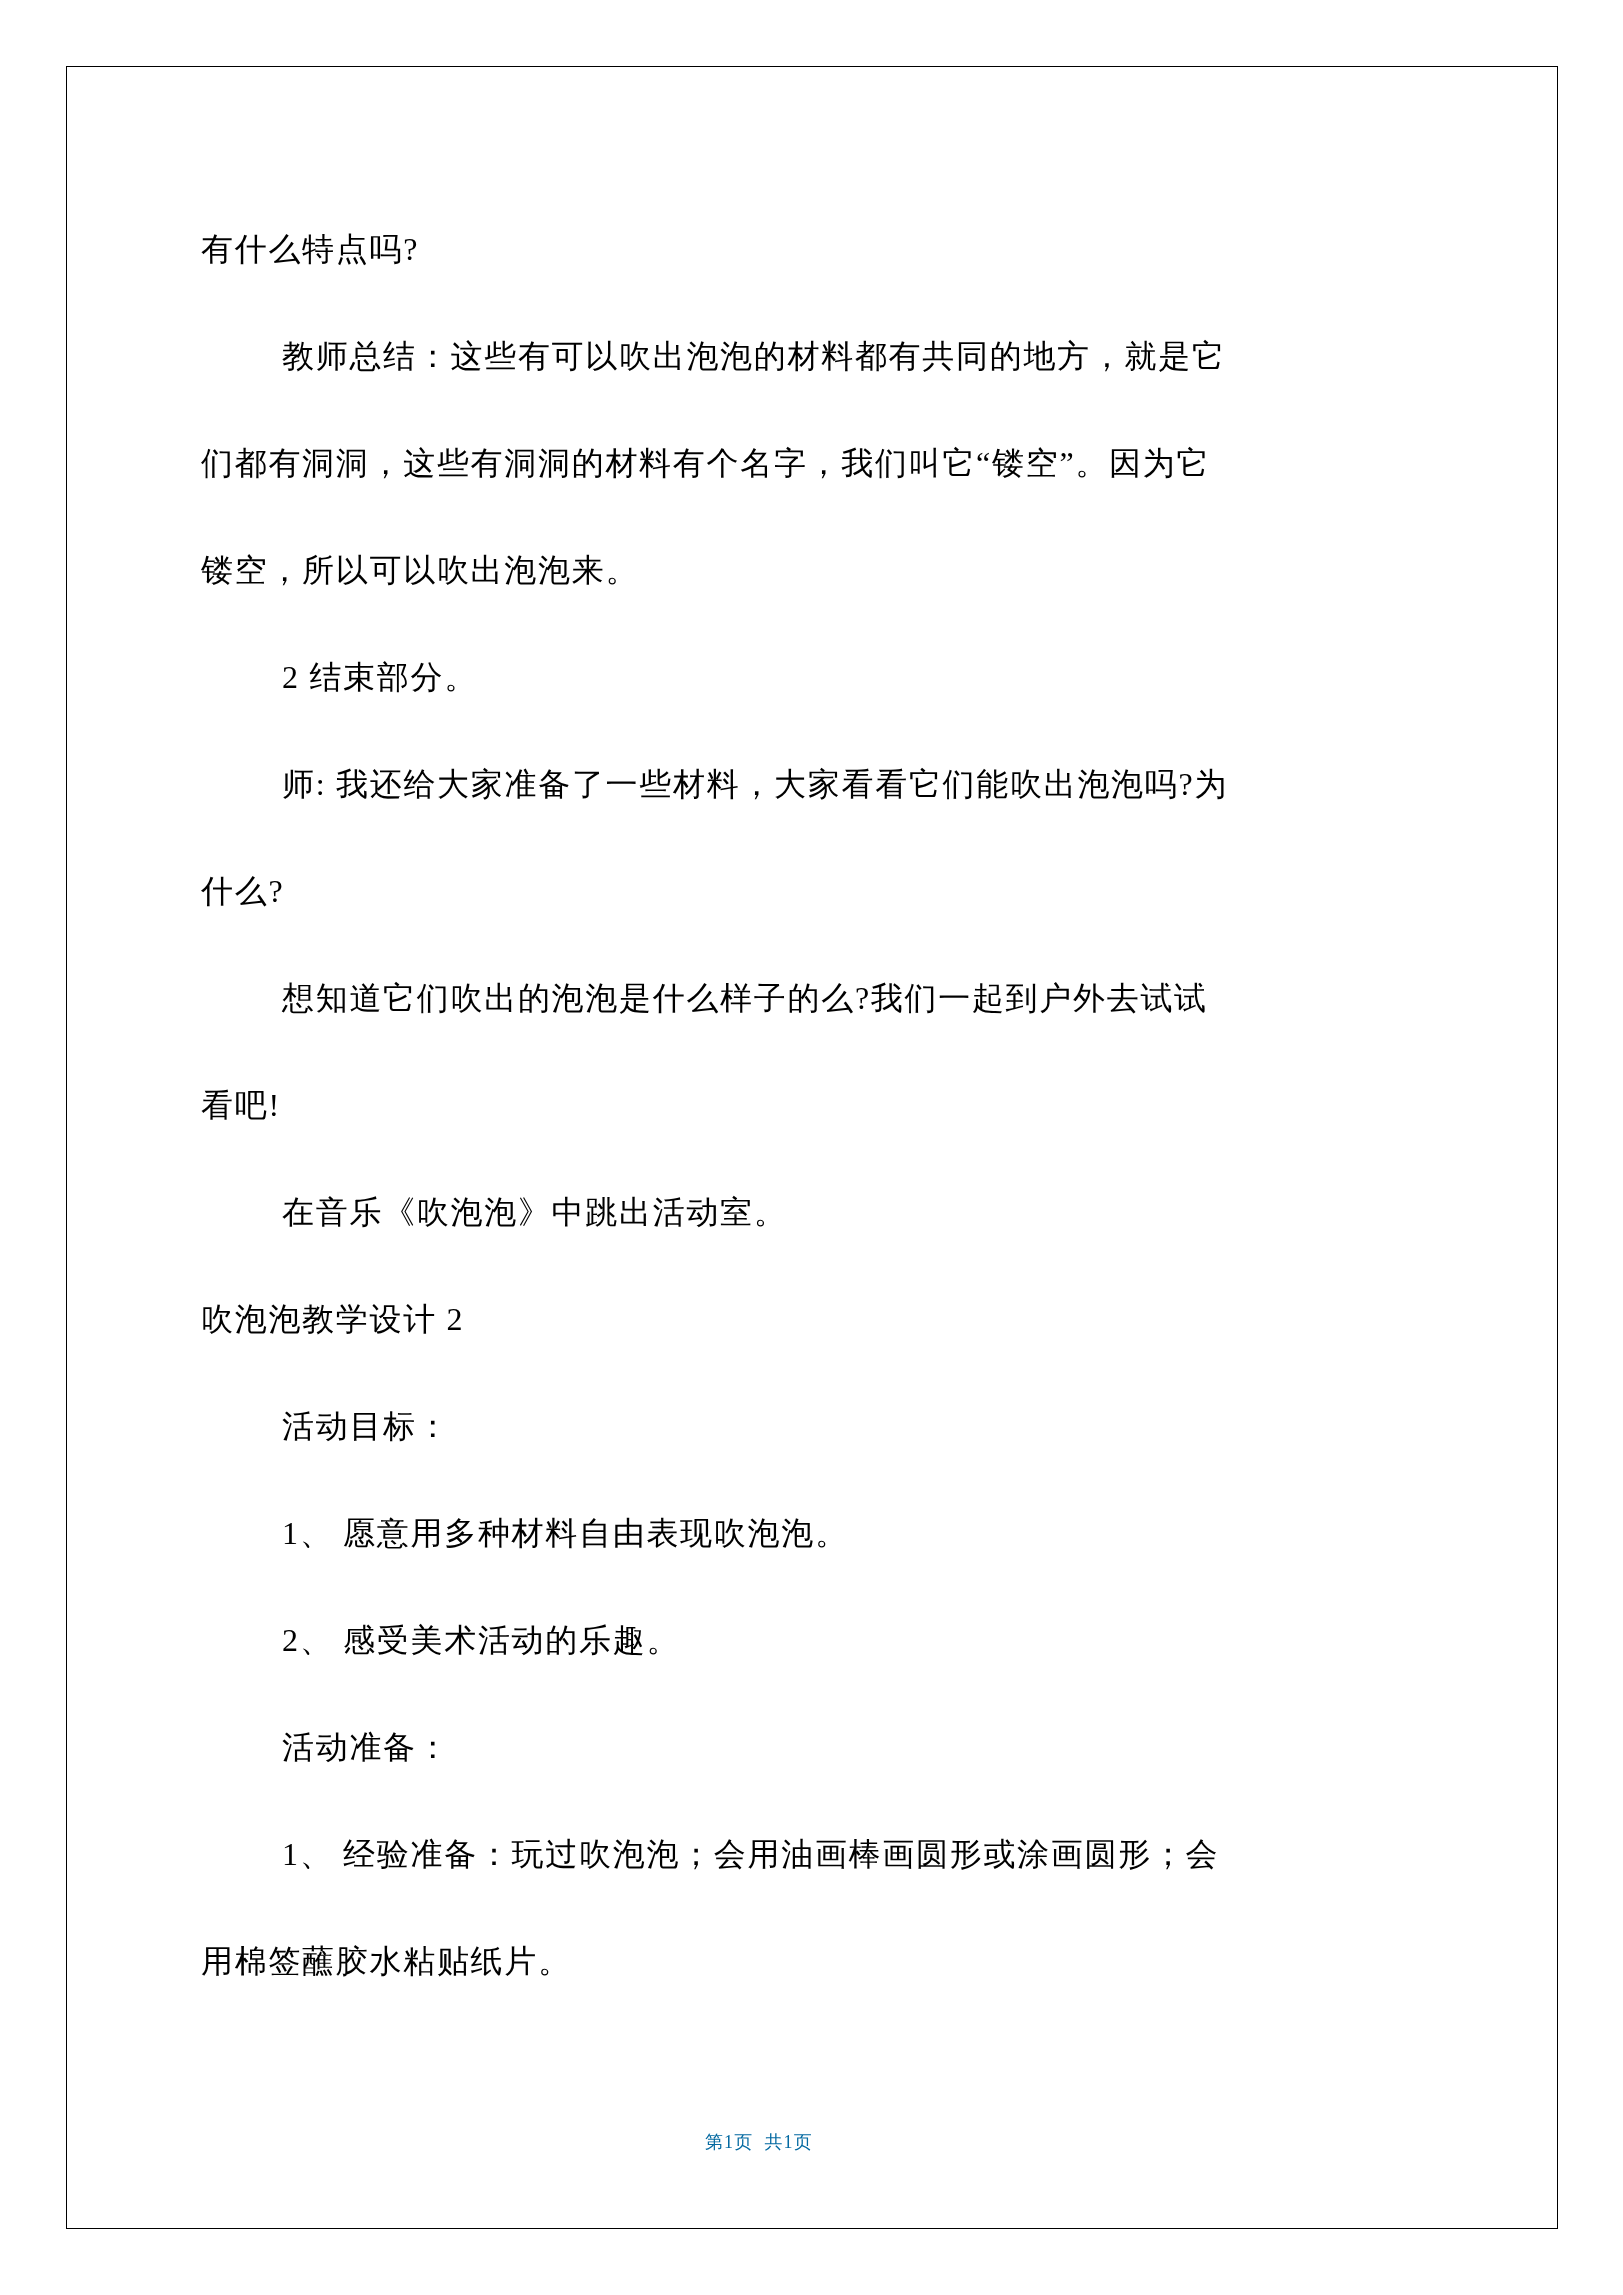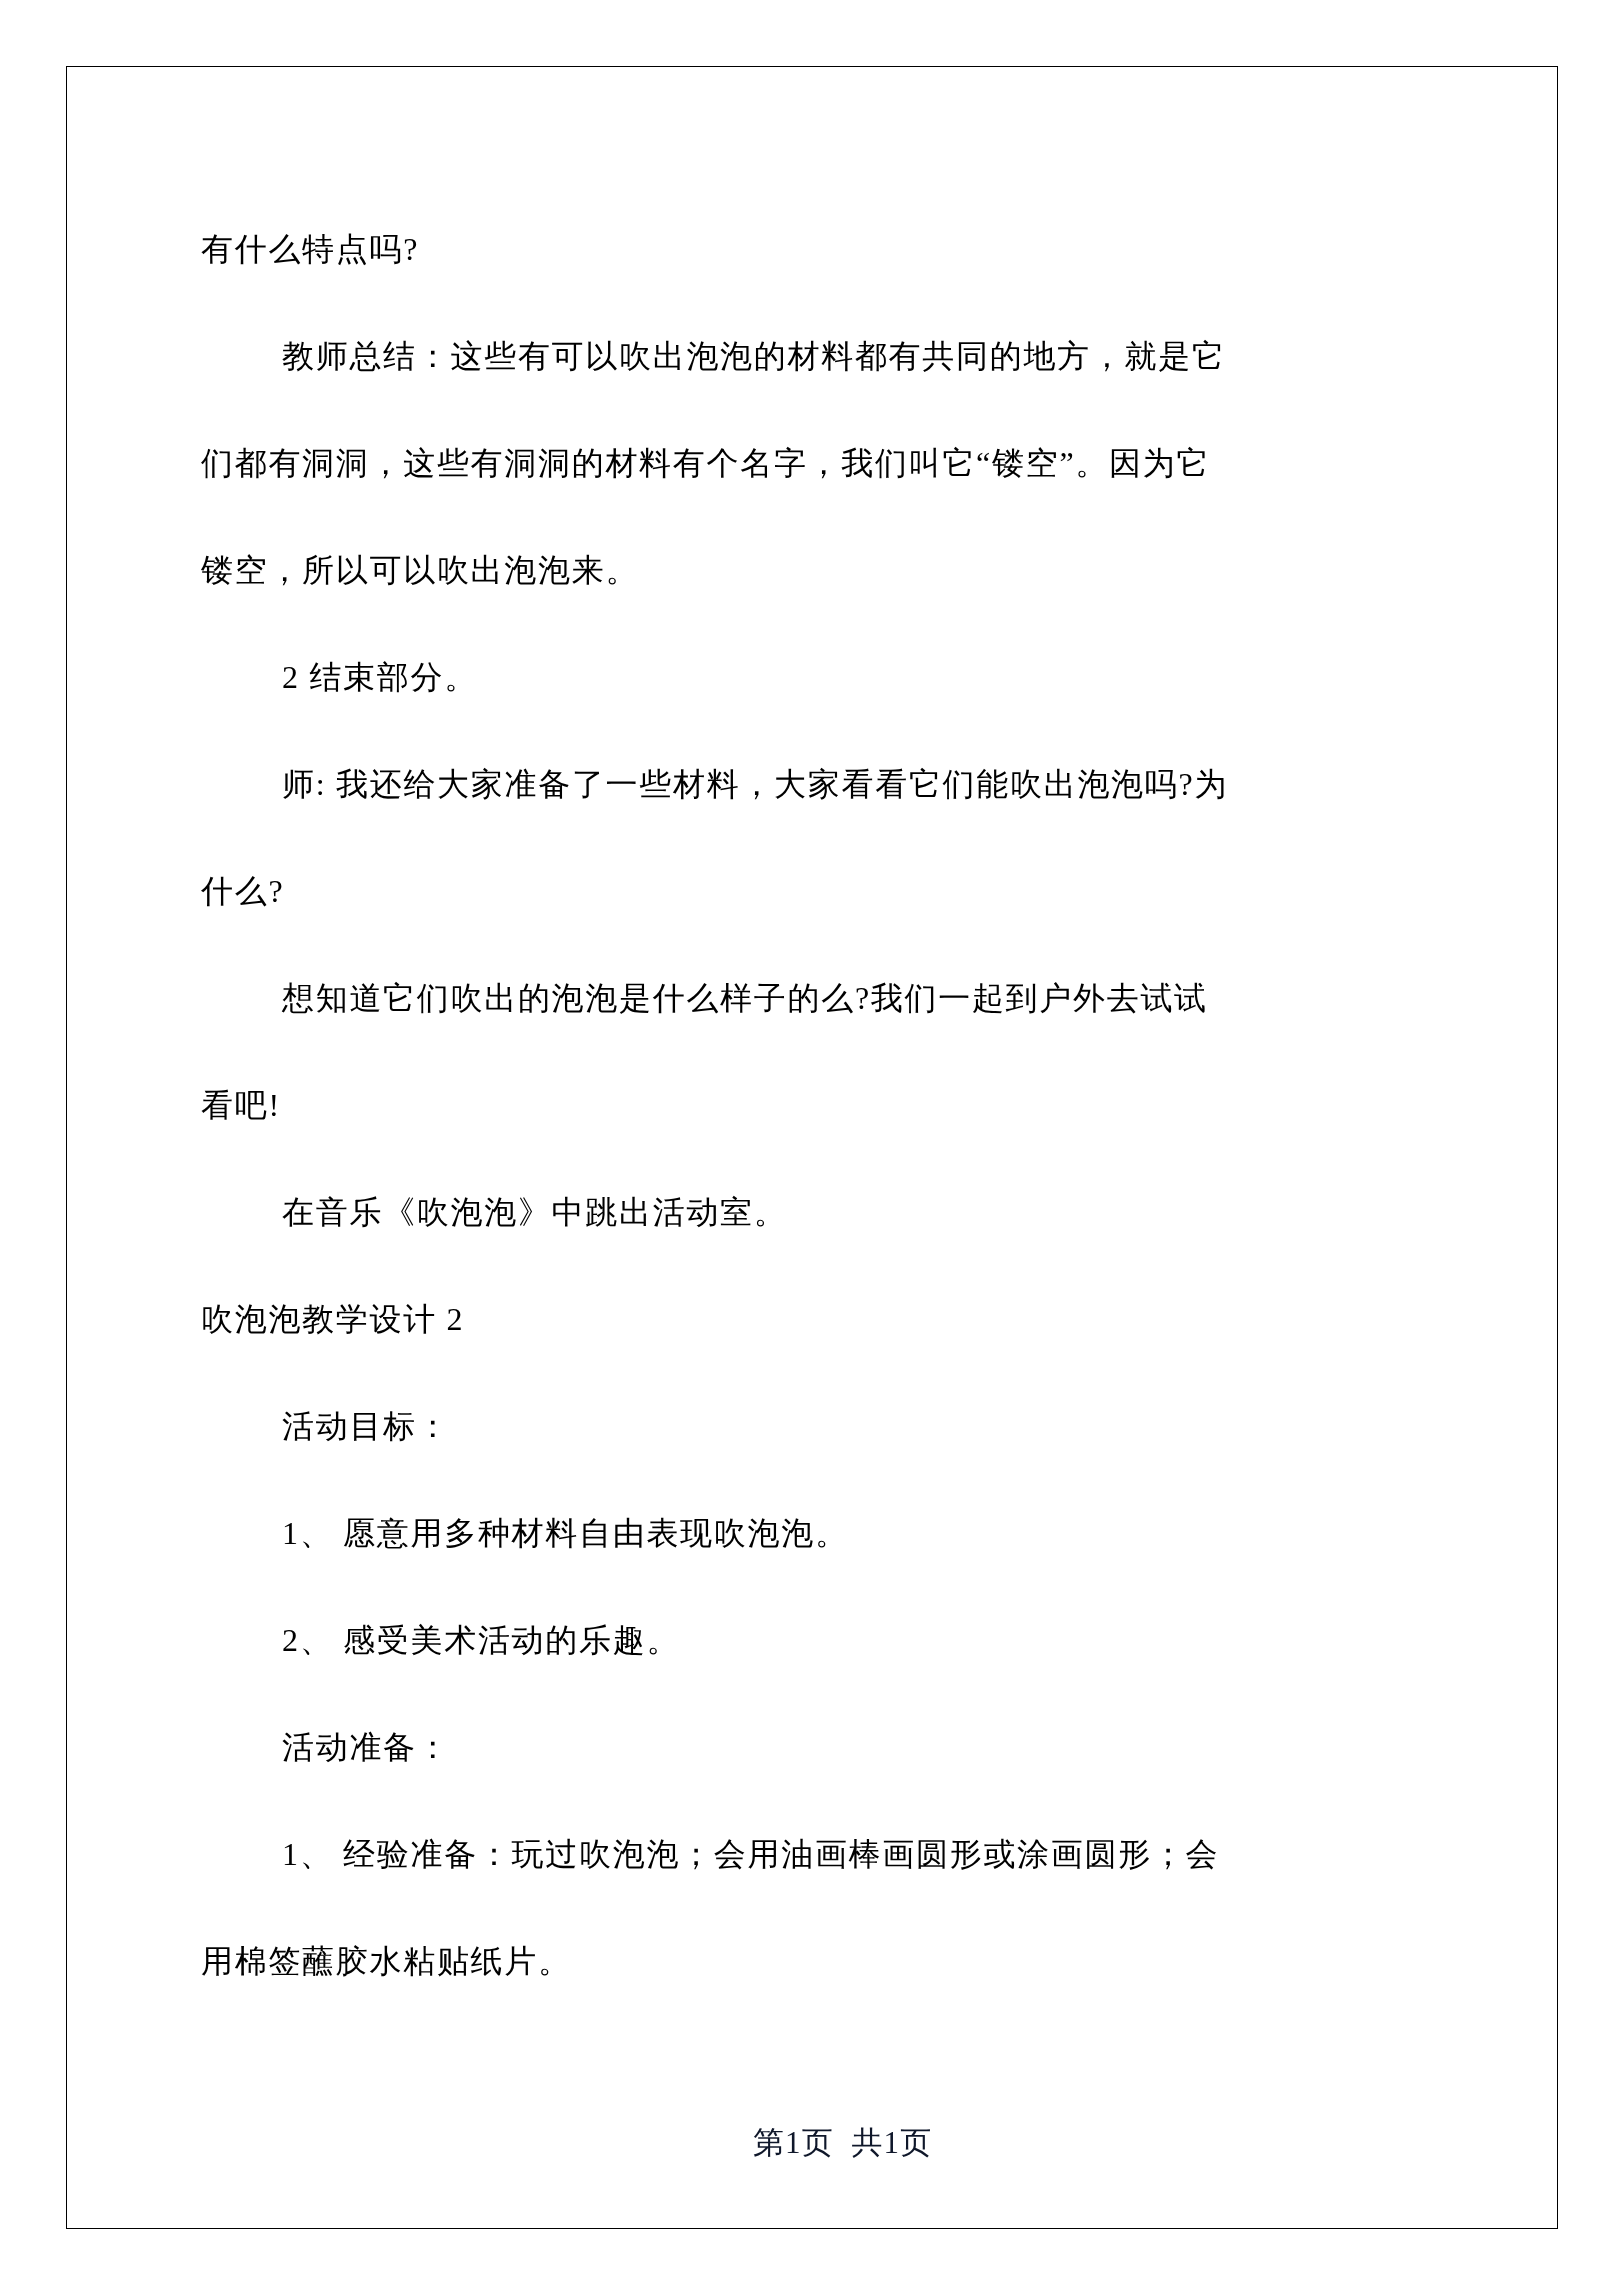--- a/index.html
+++ b/index.html
@@ -38,26 +38,25 @@
   .doc-body .line {
     height: 107px;
   }
   .doc-body .line.indent {
     text-indent: 81px;
   }
   .page-footer {
     position: absolute;
     left: 705px;
     top: 2129px;
-    font-size: 31px;
+    font-size: 18px;
     line-height: 27px;
     letter-spacing: 1.1px;
     white-space: pre;
-    color: #0f172a;
-    margin-left: 48px;
+    color: #0369a1;
   }
 </style>
 </head>
 <body>
 
 <div class="page">
   <div class="page-border"></div>
   <div class="doc-body"><div class="line">有什么特点吗?</div><div class="line indent">教师总结：这些有可以吹出泡泡的材料都有共同的地方，就是它</div><div class="line">们都有洞洞，这些有洞洞的材料有个名字，我们叫它“镂空”。因为它</div><div class="line">镂空，所以可以吹出泡泡来。</div><div class="line indent">2 结束部分。</div><div class="line indent">师: 我还给大家准备了一些材料，大家看看它们能吹出泡泡吗?为</div><div class="line">什么?</div><div class="line indent">想知道它们吹出的泡泡是什么样子的么?我们一起到户外去试试</div><div class="line">看吧!</div><div class="line indent">在音乐《吹泡泡》中跳出活动室。</div><div class="line">吹泡泡教学设计 2</div><div class="line indent">活动目标：</div><div class="line indent">1、 愿意用多种材料自由表现吹泡泡。</div><div class="line indent">2、 感受美术活动的乐趣。</div><div class="line indent">活动准备：</div><div class="line indent">1、 经验准备：玩过吹泡泡；会用油画棒画圆形或涂画圆形；会</div><div class="line">用棉签蘸胶水粘贴纸片。</div></div>
   <div class="page-footer">第1页  共1页</div>
 </div>

